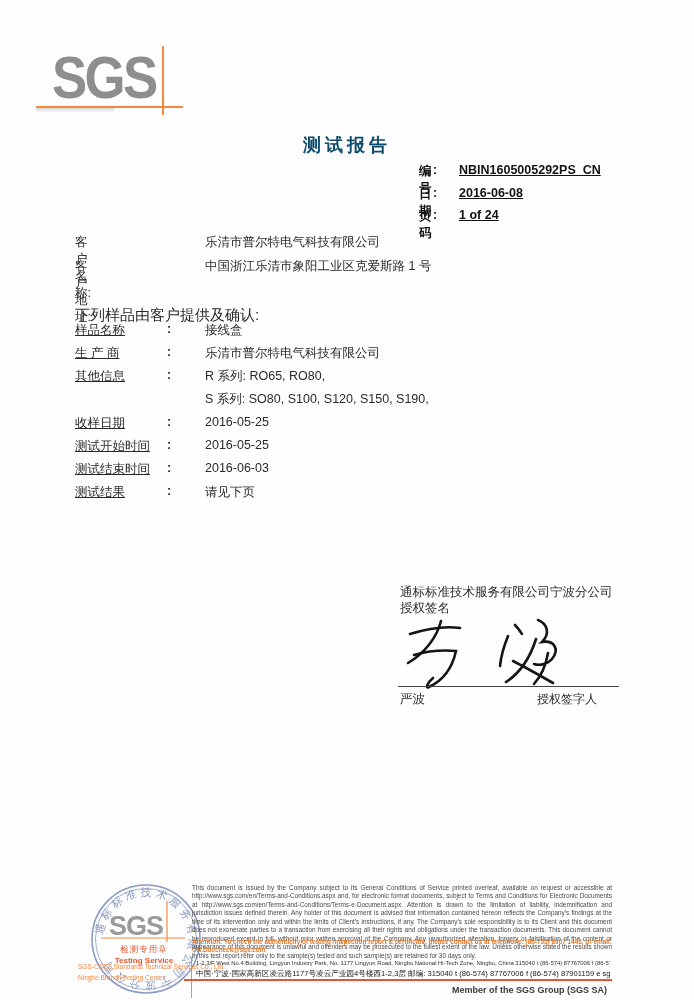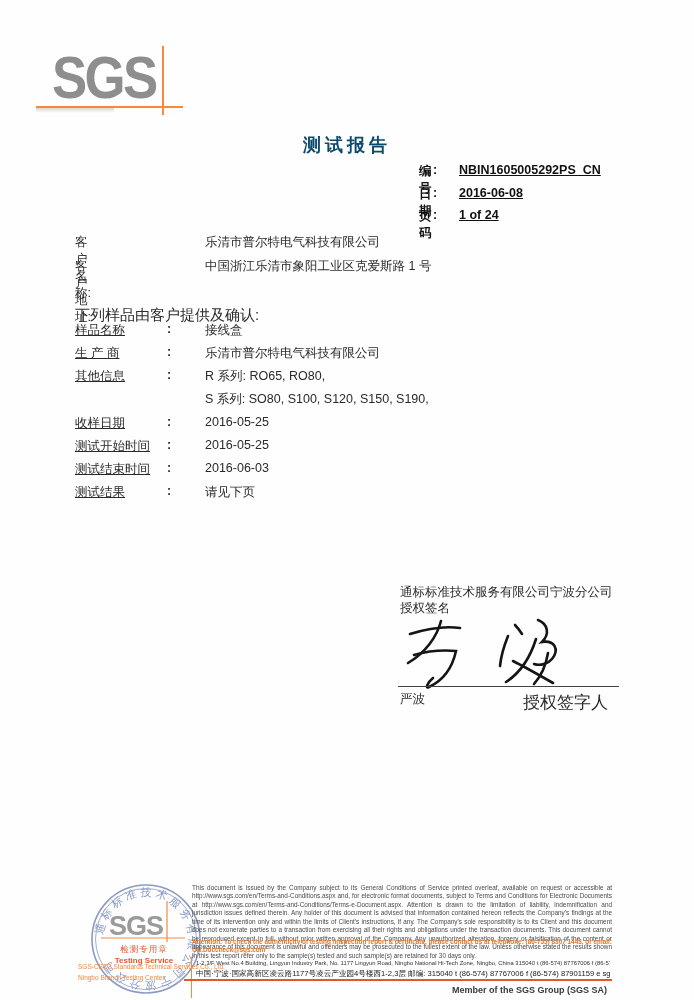--- a/index.html
+++ b/index.html
@@ -39,21 +39,21 @@
   .f-colon{position:absolute;left:92px;font-weight:bold;}
   .f-value{position:absolute;left:130px;white-space:nowrap;}
   .val-bold{font-weight:normal;}
 
   
   .sig-company{position:absolute;left:400px;top:584px;font-size:12.5px;white-space:nowrap;}
   .sig-label{position:absolute;left:400px;top:600px;font-size:12.5px;}
   .sig-svg{position:absolute;left:396px;top:612px;}
   .sig-line{position:absolute;left:398px;top:686px;width:221px;height:1px;background:#444;}
   .sig-name{position:absolute;left:400px;top:691px;font-size:12.5px;}
-  .sig-title{position:absolute;left:523px;top:691px;font-size:17px;}
+  .sig-title{position:absolute;left:537px;top:691px;font-size:12px;}
 
   
   .stamp-svg{position:absolute;left:88px;top:881px;}
   .f-company{position:absolute;left:78px;top:961px;font-size:6.5px;line-height:1.7;
              color:#f0883e;white-space:nowrap;}
   .terms{position:absolute;left:192px;top:884px;width:420px;font-size:6.4px;line-height:1.32;
          color:#4a4a4a;text-align:justify;}
   .attention{position:absolute;left:192px;top:938px;width:420px;font-size:6.4px;line-height:1.32;
              color:#e87722;font-weight:bold;text-align:justify;}
   .addr-vline{position:absolute;left:191px;top:957px;width:1px;height:41px;background:#f5893d;}

